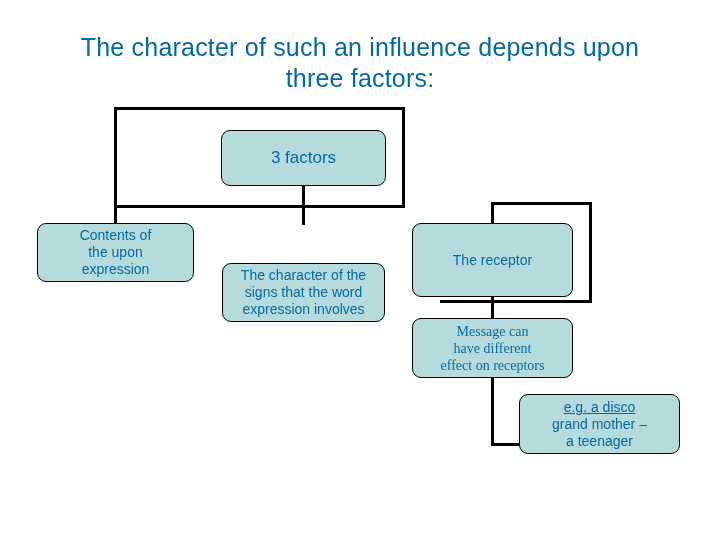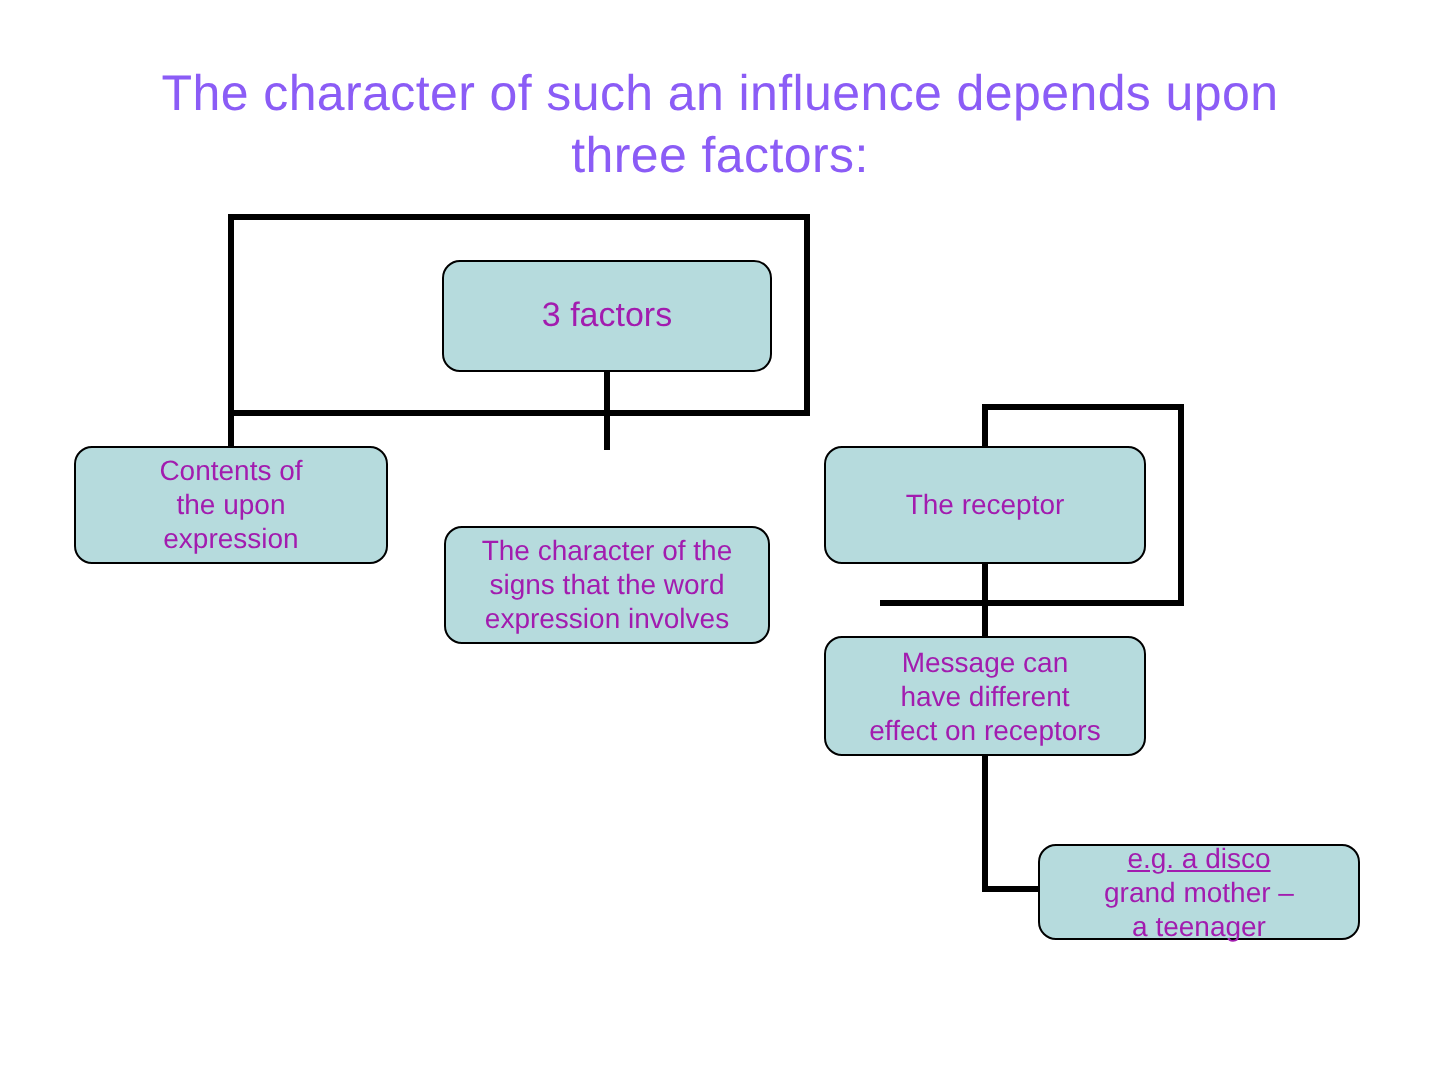--- a/index.html
+++ b/index.html
@@ -20,21 +20,21 @@
   
   #title {
     position: absolute;
     left: 40px;
     top: 32px;
     width: 640px;
     text-align: center;
     font-size: 25px;
     line-height: 31px;
     letter-spacing: 0.2px;
-    color: #8b5cf6;
+    color: #0369a1;
     white-space: pre-line;
   }
 
   
   .conn {
     position: absolute;
     background: #000000;
   }
   .conn.h { height: 3px; }
   .conn.v { width: 3px; }
@@ -45,21 +45,21 @@
     box-sizing: border-box;
     background: #b6dbdd;
     border: 1px solid #000000;
     border-radius: 9px;
     display: flex;
     align-items: center;
     justify-content: center;
     text-align: center;
     font-size: 14px;
     line-height: 17px;
-    color: #a21caf;
+    color: #0369a1;
     white-space: pre-line;
     padding: 2px 6px;
   }
   .node.big {
     font-size: 17px;
     line-height: 20px;
   }
   .node .u {
     text-decoration: underline;
   }
@@ -97,29 +97,29 @@
 the upon
 expression</span>
   </div>
 
   <div class="node" style="left:222px; top:223px; width:163px; height:59px;margin-top:40px;">
     <span>The character of the
 signs that the word
 expression involves</span>
   </div>
 
-  <div class="node" style="left:412px; top:223px; width:161px; height:59px;">
+  <div class="node" style="left:412px; top:223px; width:161px; height:74px;">
     <span>The receptor</span>
   </div>
 
-  <div class="node" style="left:412px; top:318px; width:161px; height:60px;">
+  <div class="node" style="left:412px; top:318px; width:161px; height:60px;font-family:Liberation Serif, serif;">
     <span>Message can
 have different
 effect on receptors</span>
   </div>
 
-  <div class="node" style="left:519px; top:422px; width:161px; height:48px;">
+  <div class="node" style="left:519px; top:394px; width:161px; height:60px;">
     <span><span class="u">e.g. a disco</span><span>
 grand mother –
 a teenager</span></span>
   </div>
 
 </div>
 
 </body></html>

